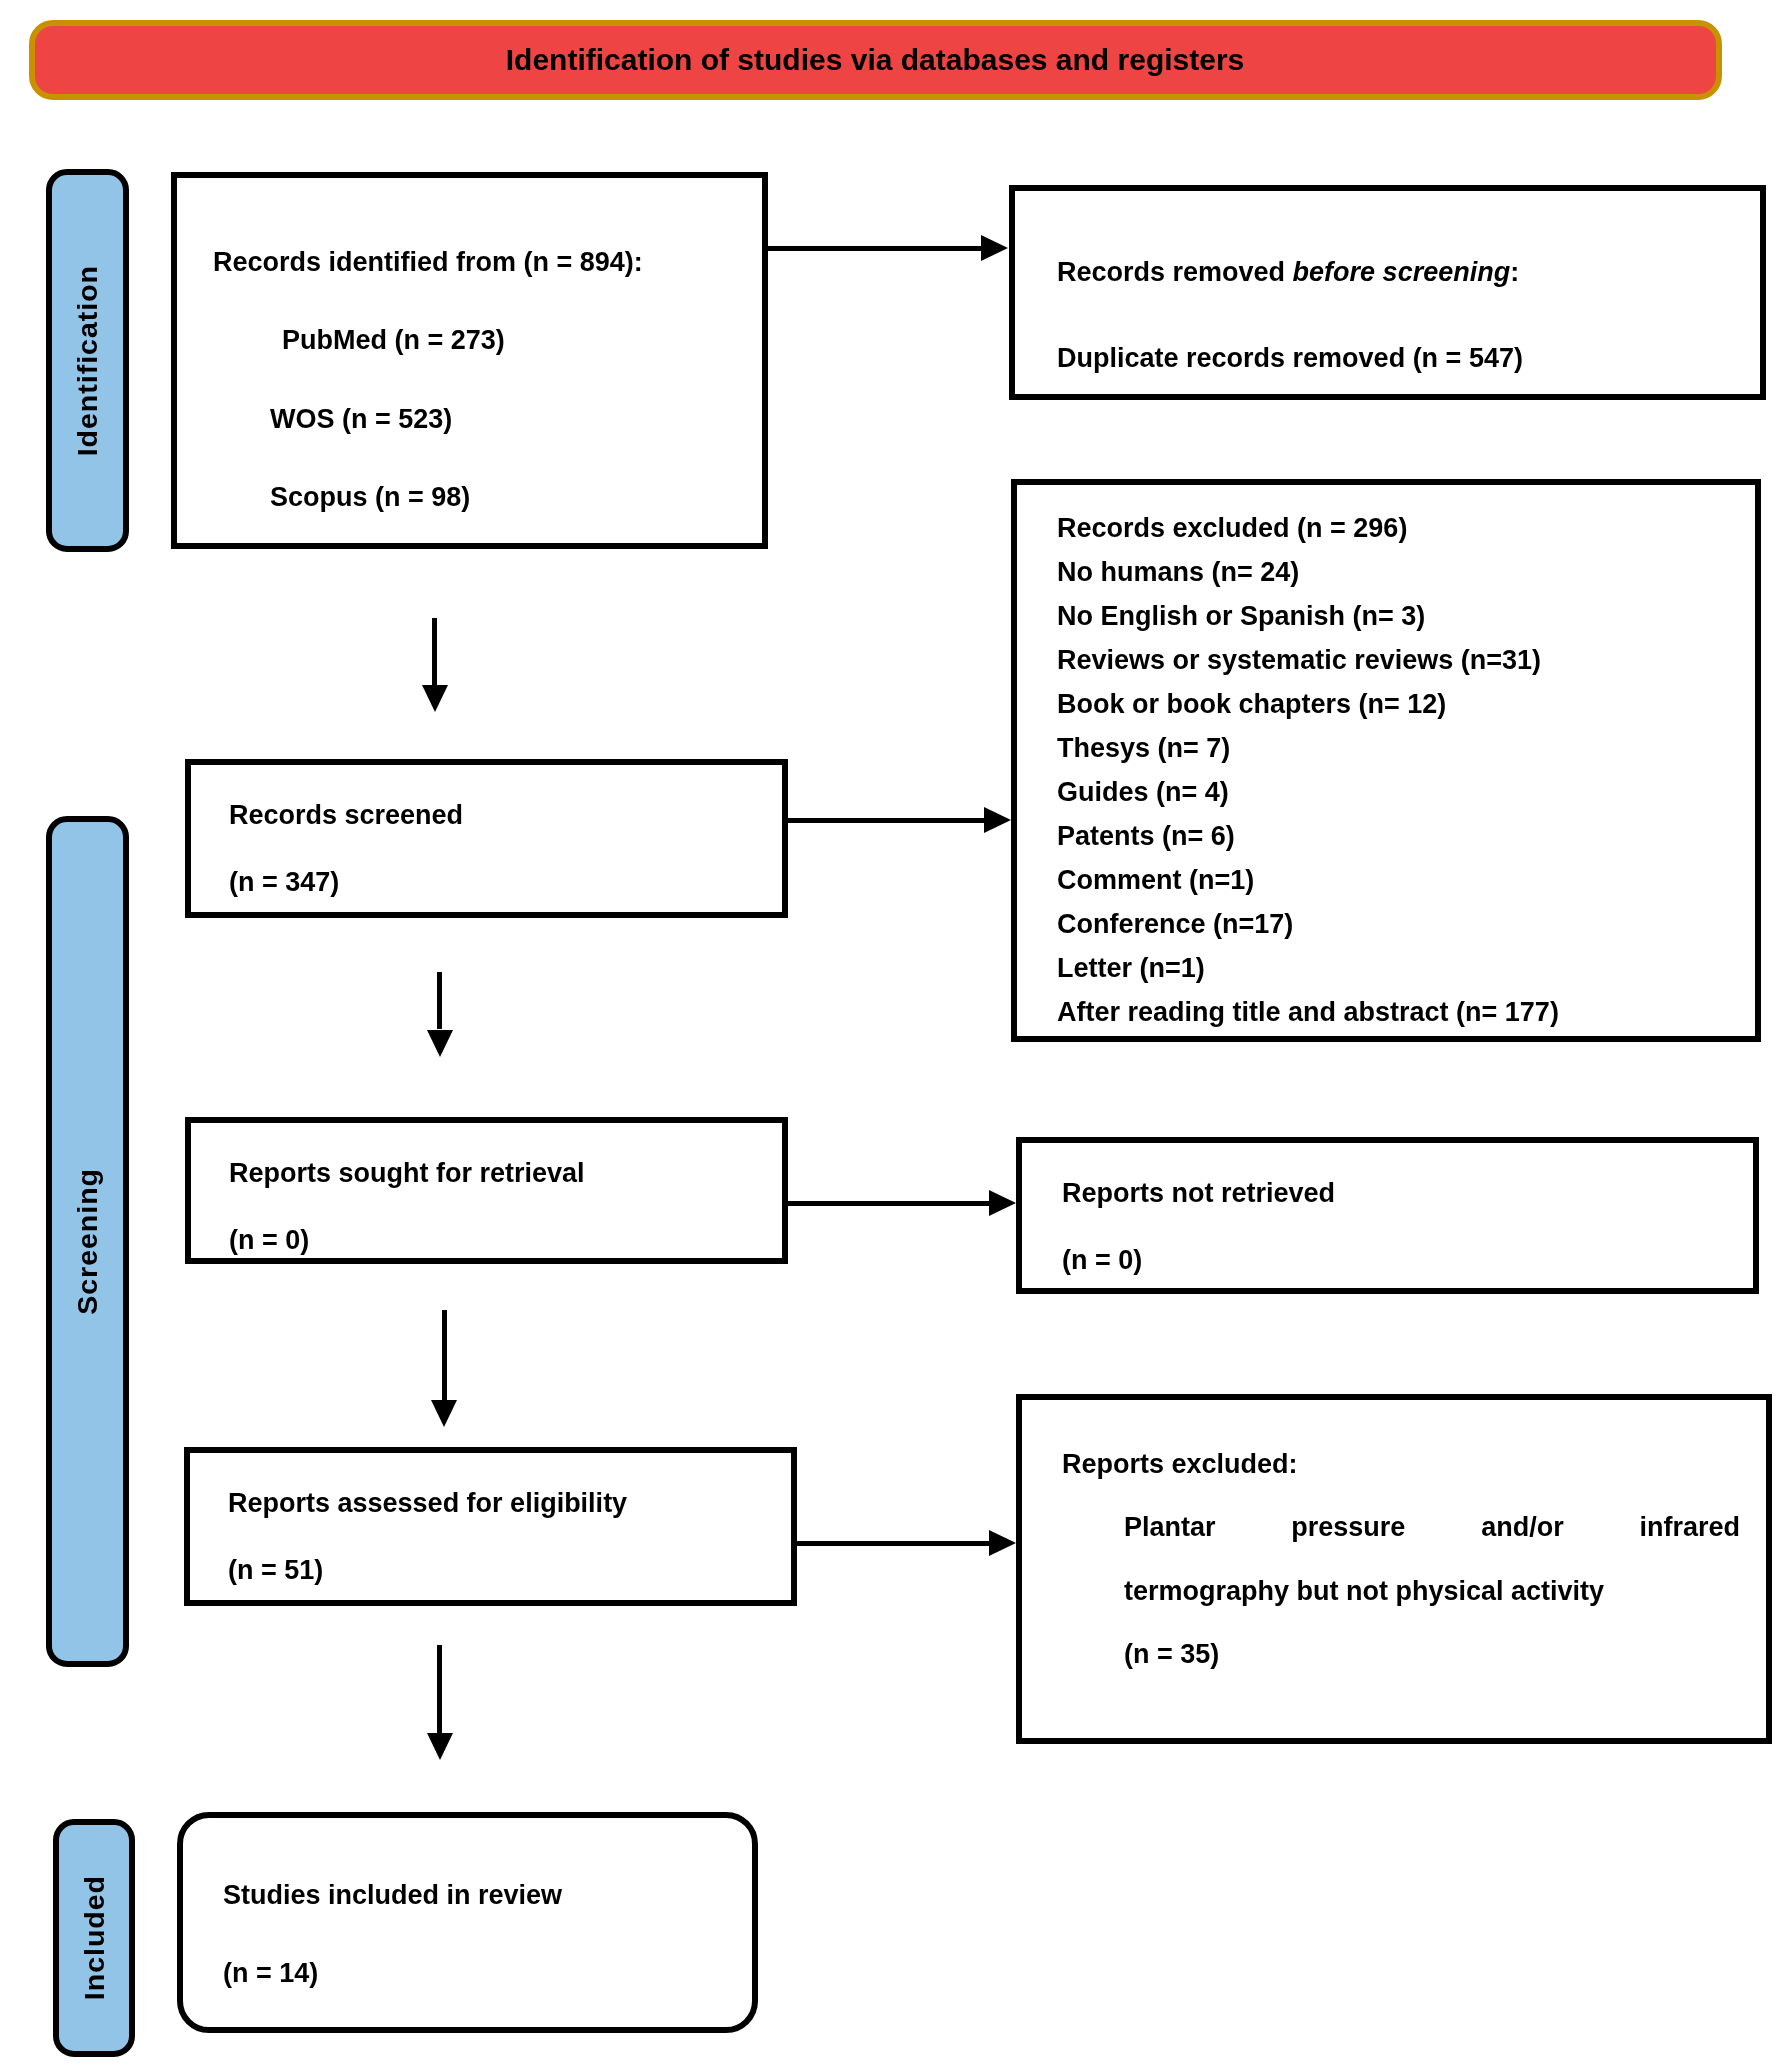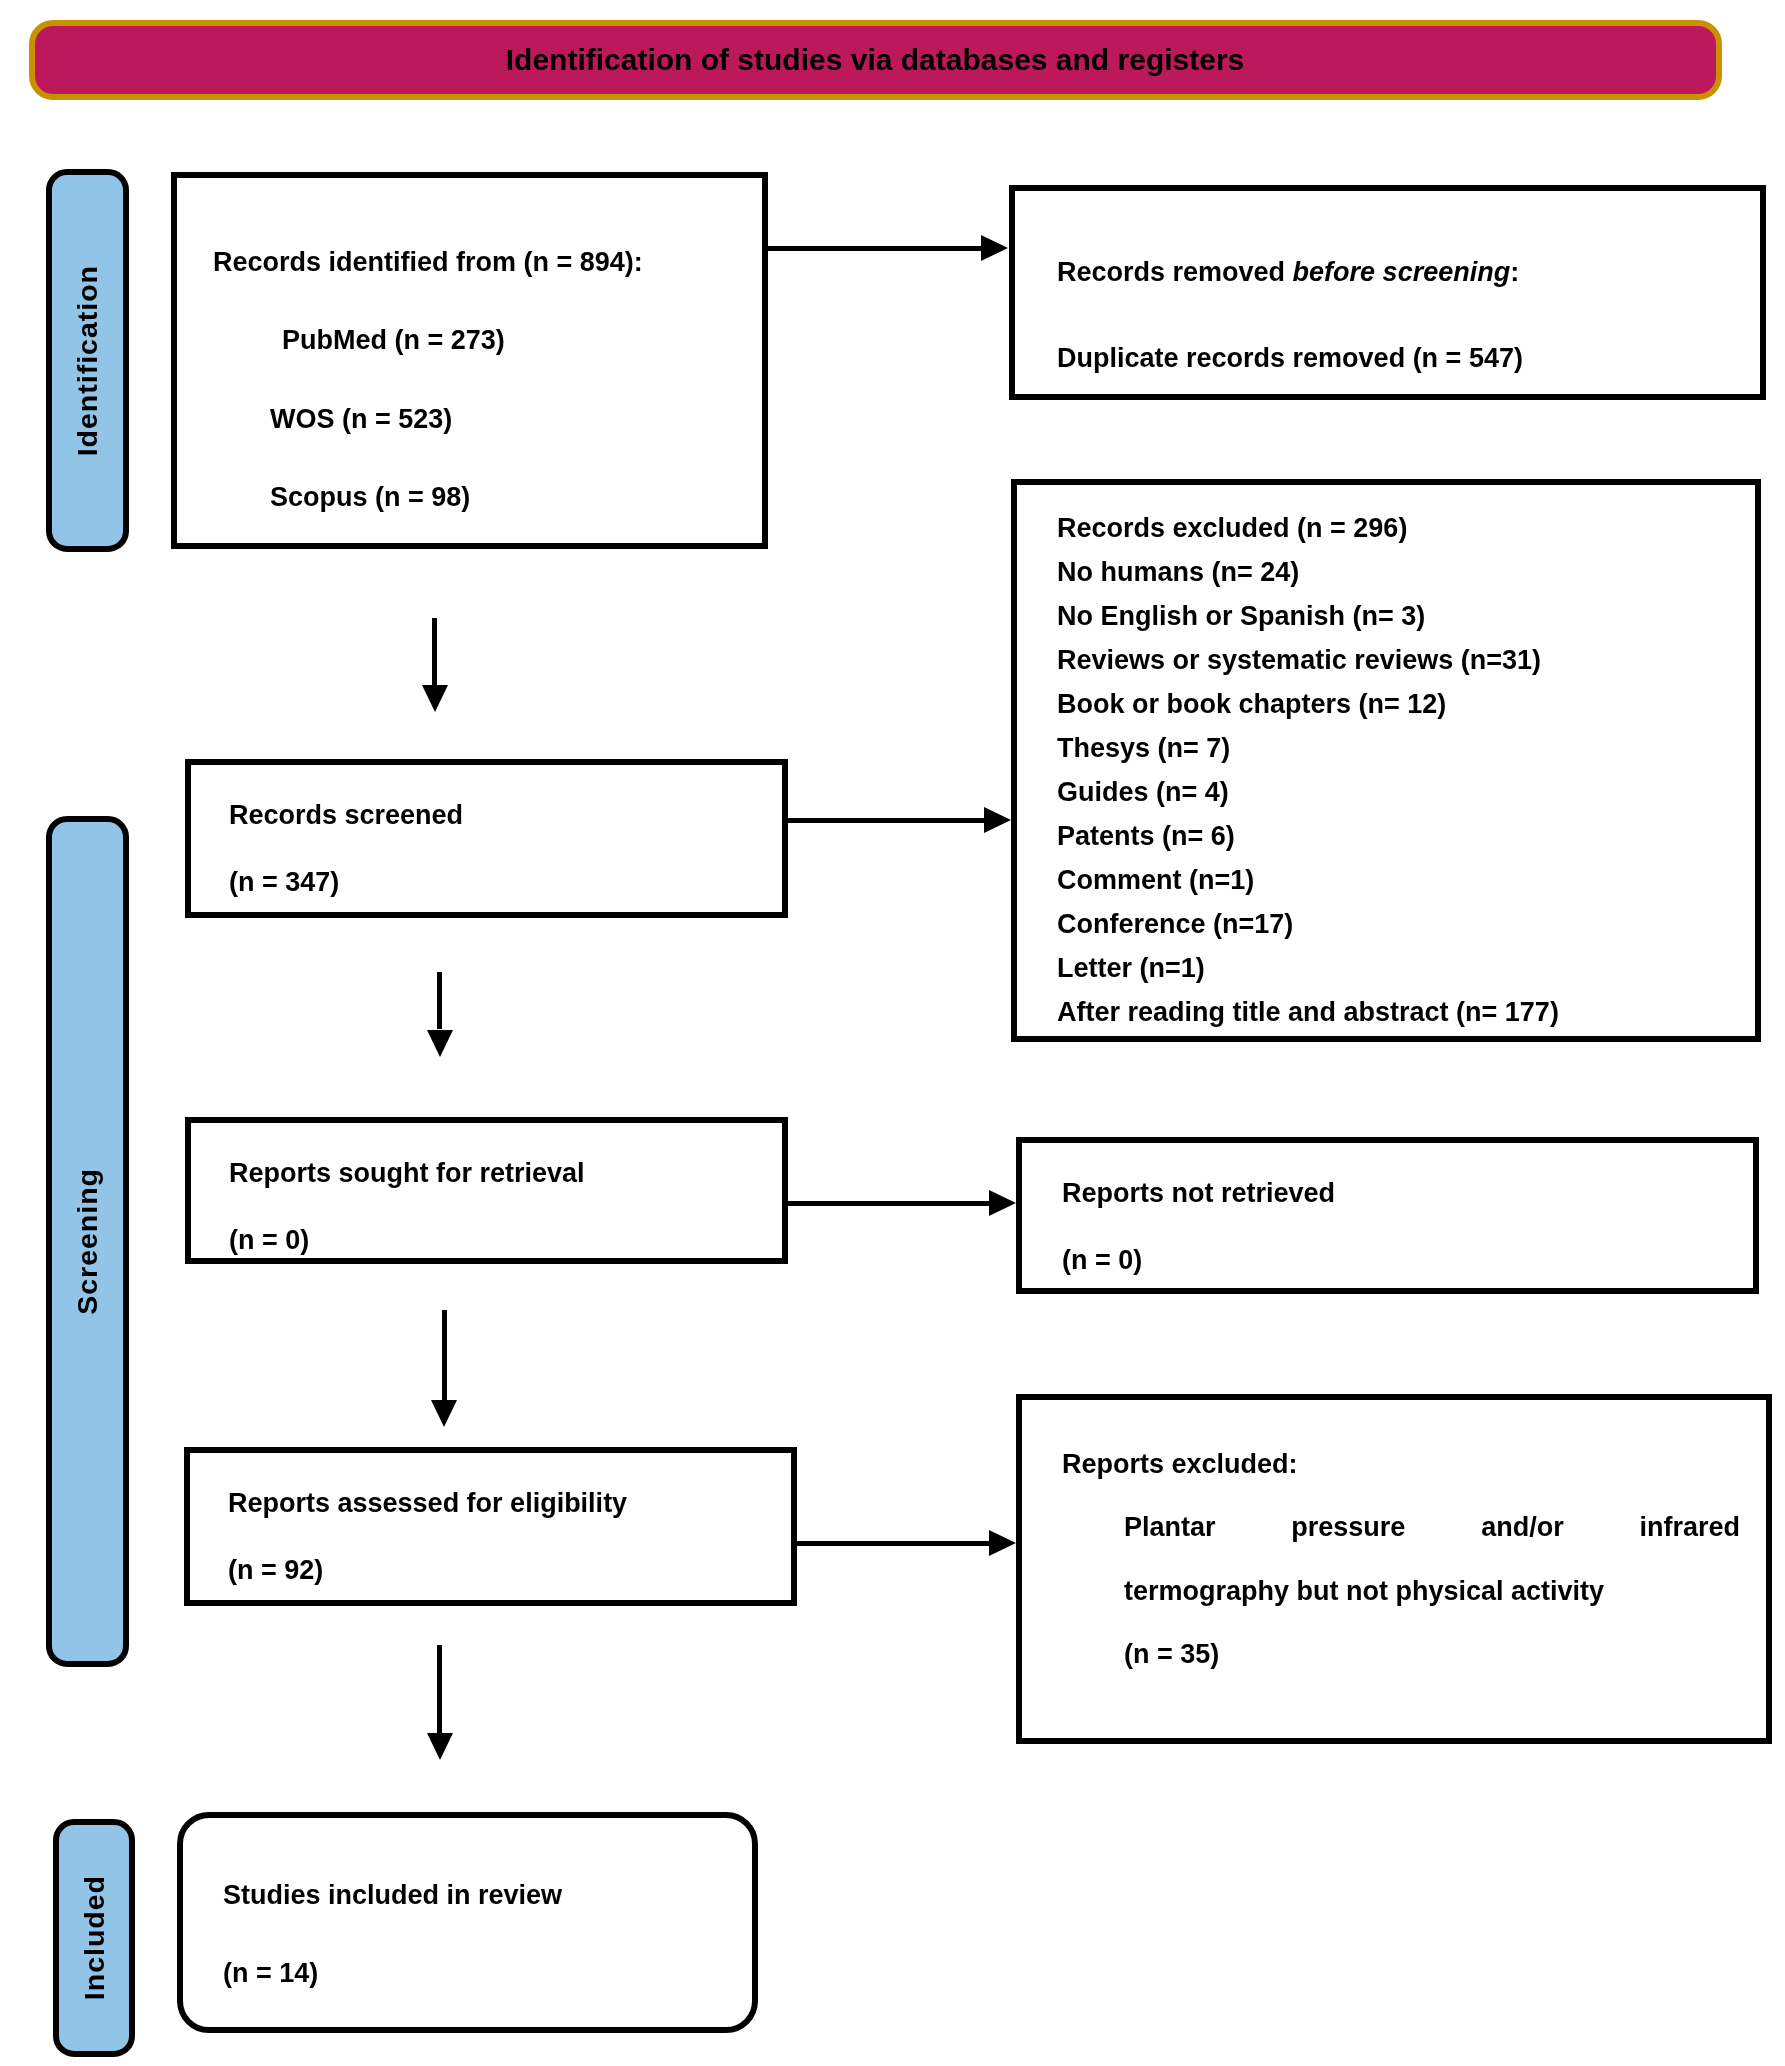--- a/index.html
+++ b/index.html
@@ -7,21 +7,21 @@
     position:relative;
     width:1786px; height:2066px;
     background:#ffffff;
     font-family:"Liberation Sans", sans-serif;
     color:#000;
   }
 
   
   .banner {
     position:absolute; left:28.5px; top:20px; width:1693px; height:80px;
-    background:#be185d; border:6.7px solid #C79100; border-radius:24px;
+    background:#ef4444; border:6.7px solid #C79100; border-radius:24px;
     box-sizing:border-box;
     display:flex; align-items:center; justify-content:center;
   }
   .banner .t { font-weight:bold; font-size:30px; }
 
   
   .rail {
     position:absolute; background:#92C4E8; border:6.2px solid #000;
     border-radius:21px; box-sizing:border-box;
     display:flex; align-items:center; justify-content:center;
@@ -158,21 +158,21 @@
     <div class="ln">(n = 0)</div>
   </div>
 
   <div class="box" id="box-not-retrieved">
     <div class="ln">Reports not retrieved</div>
     <div class="ln">(n = 0)</div>
   </div>
 
   <div class="box" id="box-assessed">
     <div class="ln">Reports assessed for eligibility</div>
-    <div class="ln">(n = 92)</div>
+    <div class="ln">(n = 51)</div>
   </div>
 
   <div class="box" id="box-reports-excluded">
     <div class="ln">Reports excluded:</div>
     <div class="ln hang justify">Plantar pressure and/or infrared</div>
     <div class="ln hang">termography but not physical activity</div>
     <div class="ln hang">(n = 35)</div>
   </div>
 
   <div class="box" id="box-included">

